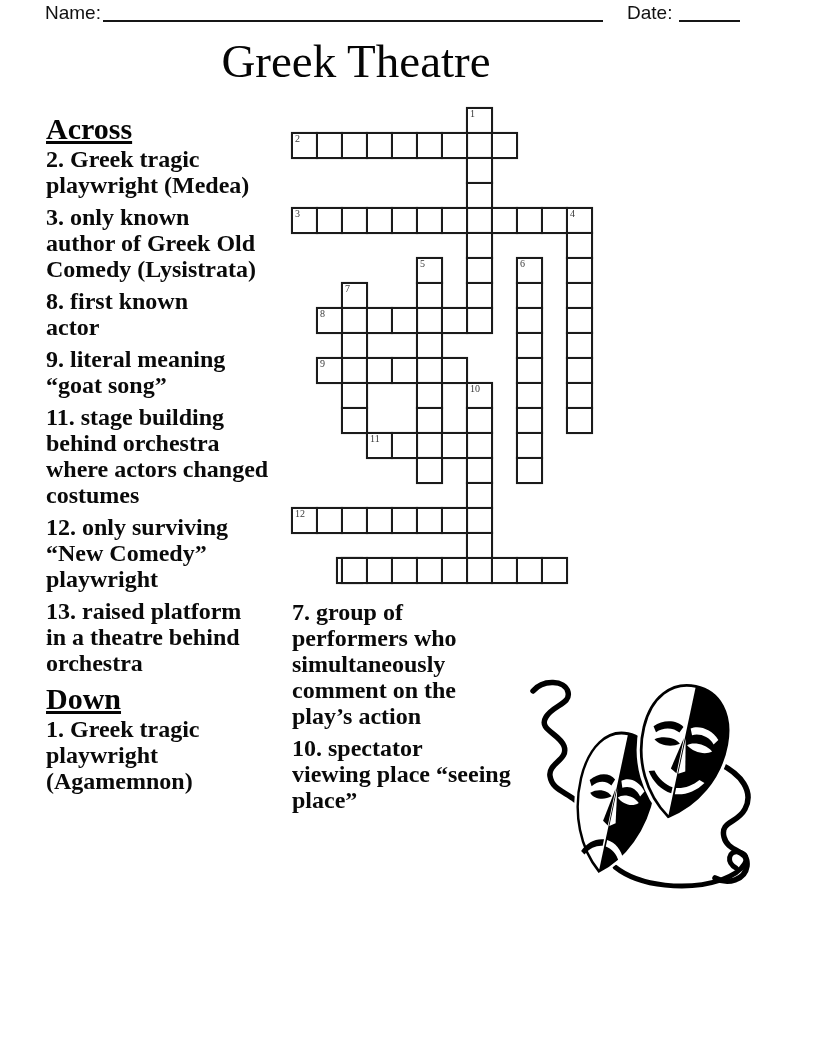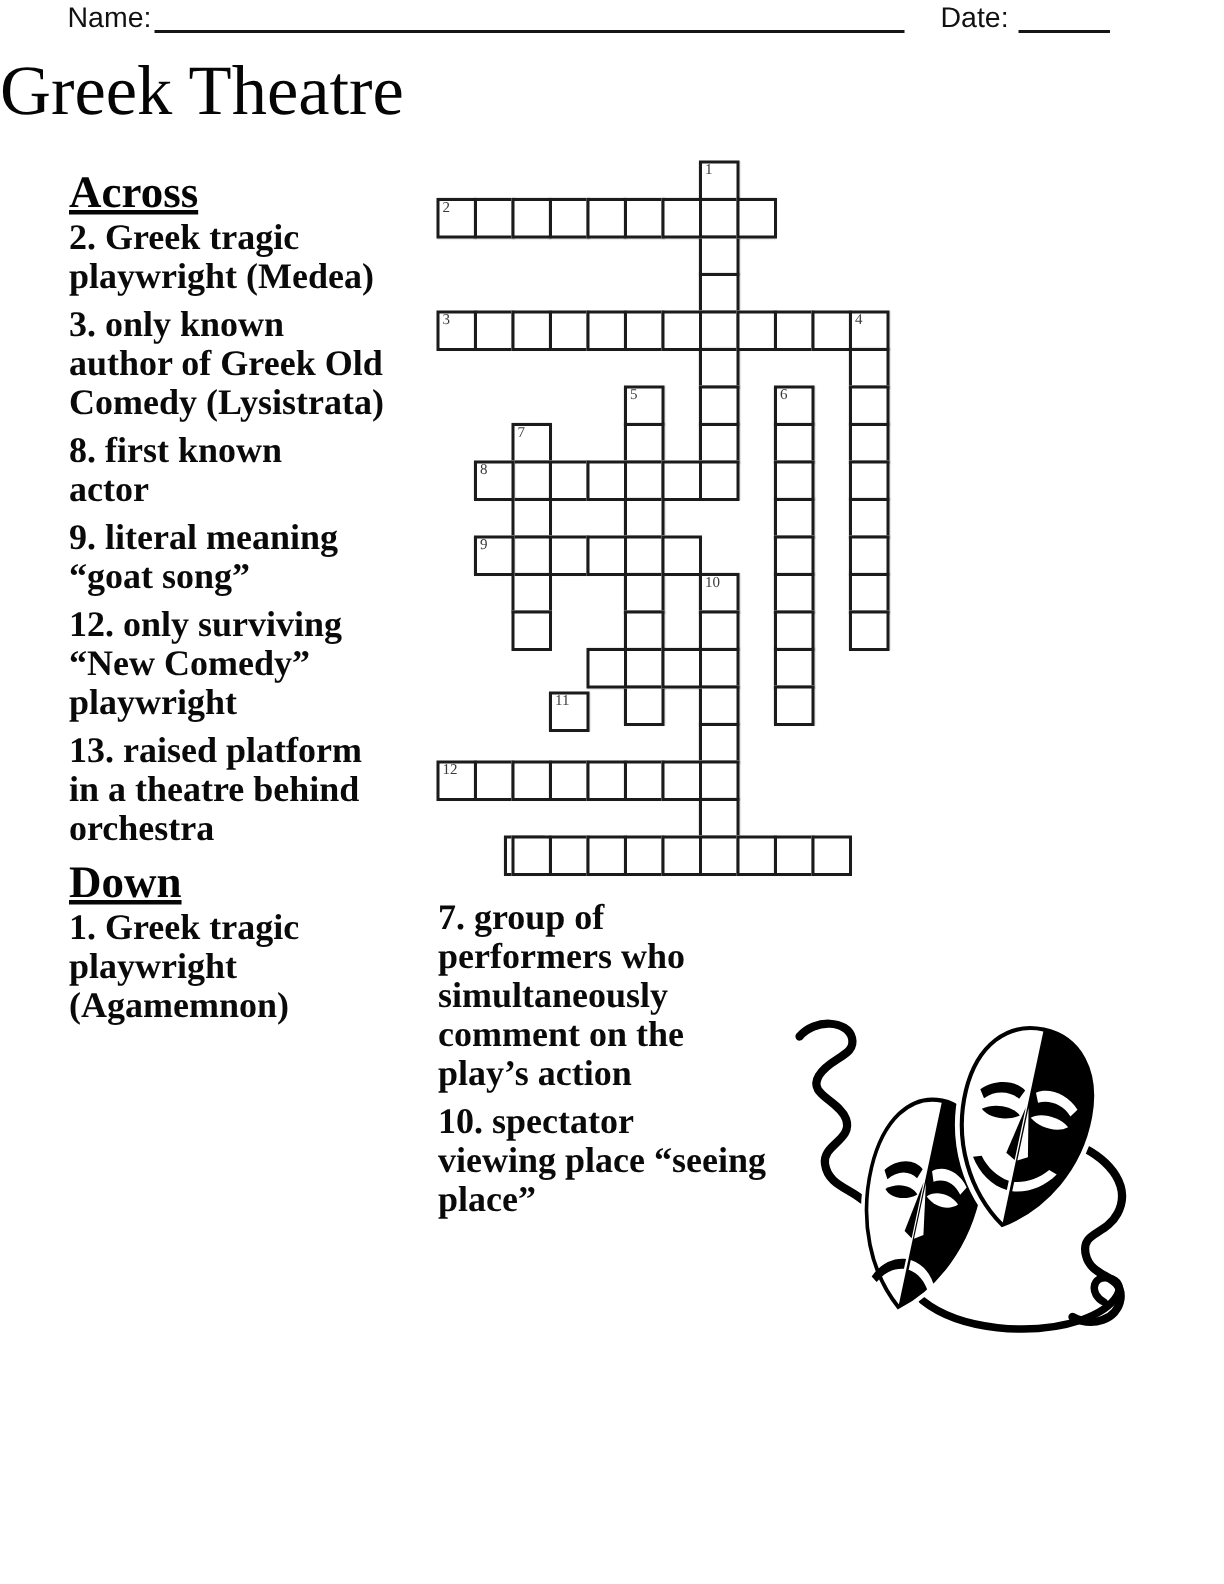--- a/index.html
+++ b/index.html
@@ -12,21 +12,21 @@
     position:absolute;font-family:"Liberation Sans", sans-serif;
     font-size:19px;line-height:22px;top:2px;color:#111;
   }
   #name-label{left:45px;}
   #date-label{left:627px;}
   .hdr-line{position:absolute;top:0;height:20px;border-bottom:2px solid #161616;}
   #name-line{left:103px;width:500px;}
   #date-line{left:679px;width:61px;}
   
   #page-title{
-    position:absolute;top:36px;left:0;width:712px;text-align:left;
+    position:absolute;top:36px;left:0;width:712px;text-align:center;
     font-size:47px;line-height:50px;font-weight:normal;letter-spacing:0px;color:#050505;
   }
   
   .clue-col{position:absolute;font-size:24px;line-height:26px;color:#0a0a0a;}
   #left-col{left:46px;top:112px;width:250px;}
   #mid-col{left:292px;top:599px;width:245px;}
   .clue-head{
     font-size:30px;line-height:34px;font-weight:bold;text-decoration:underline;
     margin:0 0 0 0;color:#050505;
   }
@@ -62,20 +62,24 @@
   <div id="across-clues">
       <p class="clue"><b>2.</b> <span class="txt">Greek tragic
 playwright (Medea)</span></p>
       <p class="clue"><b>3.</b> <span class="txt">only known
 author of Greek Old
 Comedy (Lysistrata)</span></p>
       <p class="clue"><b>8.</b> <span class="txt">first known
 actor</span></p>
       <p class="clue"><b>9.</b> <span class="txt">literal meaning
 “goat song”</span></p>
+      <p class="clue"><b>11.</b> <span class="txt">stage building
+behind orchestra
+where actors changed
+costumes</span></p>
       <p class="clue"><b>12.</b> <span class="txt">only surviving
 “New Comedy”
 playwright</span></p>
       <p class="clue"><b>13.</b> <span class="txt">raised platform
 in a theatre behind
 orchestra</span></p>
     </div>
   <div class="clue-head">Down</div>
   <div id="downleft-clues">
       <p class="clue"><b>1.</b> <span class="txt">Greek tragic
@@ -187,21 +191,21 @@
     <div class="cell" style="left: 174px; top: 274px;">
       <span class="cnum">10</span>
     </div>
     <div class="cell" style="left: 174px; top: 299px;"></div>
     <div class="cell" style="left: 174px; top: 324px;"></div>
     <div class="cell" style="left: 174px; top: 349px;"></div>
     <div class="cell" style="left: 174px; top: 374px;"></div>
     <div class="cell" style="left: 174px; top: 399px;"></div>
     <div class="cell" style="left: 174px; top: 424px;"></div>
     <div class="cell" style="left: 174px; top: 449px;"></div>
-    <div class="cell" style="left: 74px; top: 324px; margin-top: 29px;">
+    <div class="cell" style="left: 74px; top: 324px;">
       <span class="cnum">11</span>
     </div>
     <div class="cell" style="left: 99px; top: 324px;"></div>
     <div class="cell" style="left: 149px; top: 324px;"></div>
     <div class="cell" style="left: -1px; top: 399px;">
       <span class="cnum">12</span>
     </div>
     <div class="cell" style="left: 24px; top: 399px;"></div>
     <div class="cell" style="left: 49px; top: 399px;"></div>
     <div class="cell" style="left: 74px; top: 399px;"></div>

